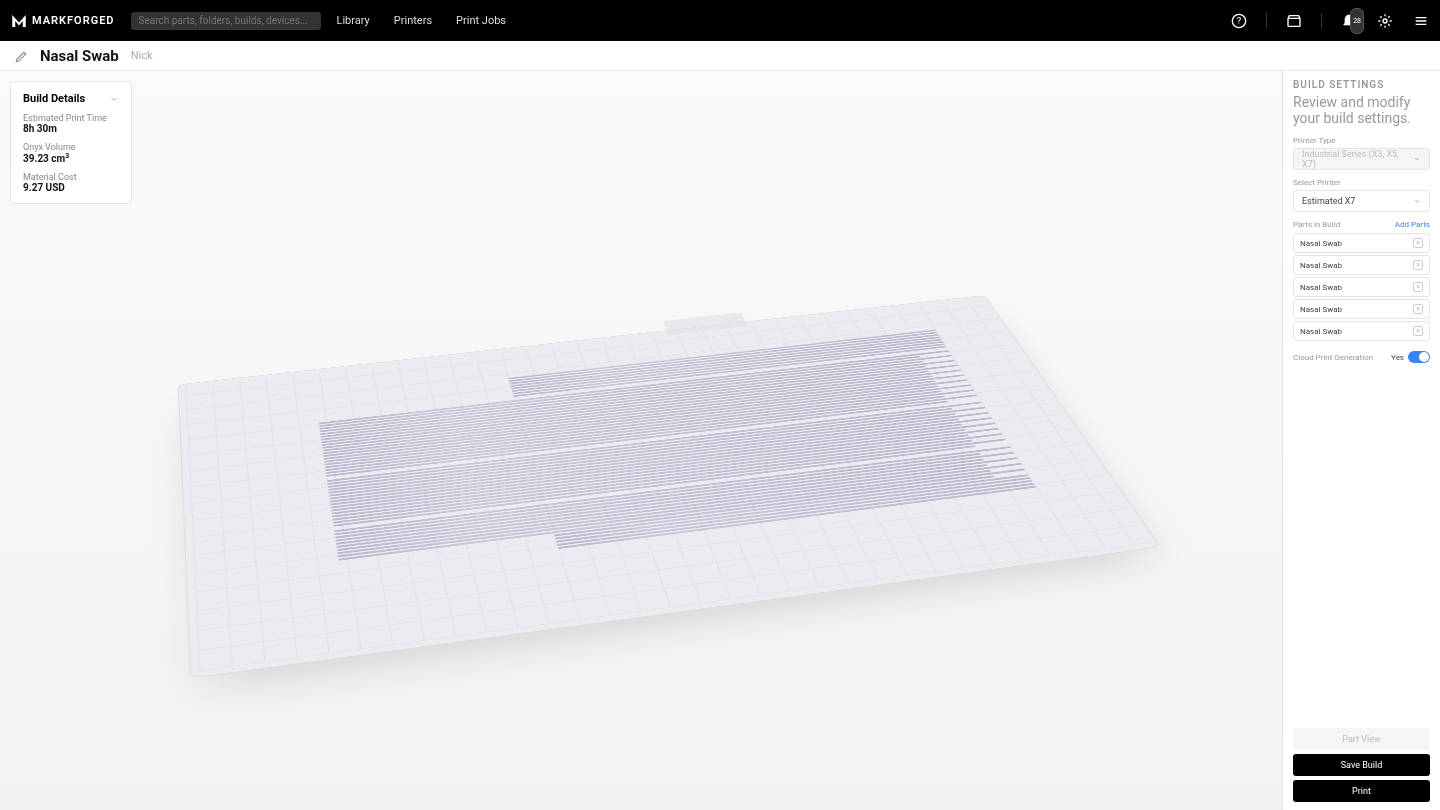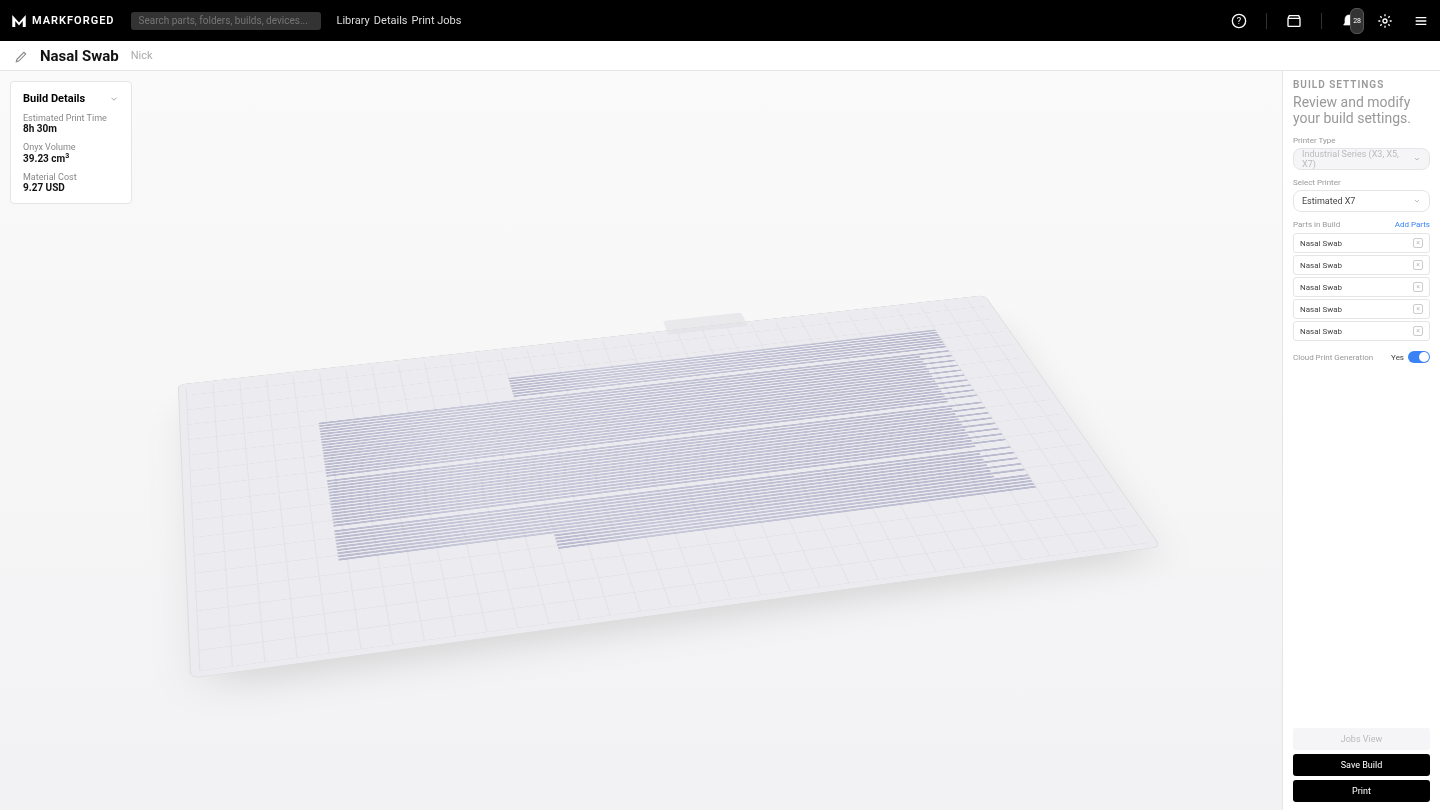--- a/index.html
+++ b/index.html
@@ -4,21 +4,21 @@
 <style>
 * { margin: 0; padding: 0; box-sizing: border-box; font-family: -apple-system, BlinkMacSystemFont, "Segoe UI", Roboto, sans-serif; }
 body { width: 1440px; height: 810px; background: #f5f5f7; overflow: hidden; display: flex; flex-direction: column; }
 
 
 .topnav { height: 41px; background: #000; display: flex; align-items: center; padding: 0 10px; gap: 16px; color: #fff; font-size: 11px; }
 .logo { display: flex; align-items: center; gap: 4px; font-weight: 600; letter-spacing: 1px; }
 .logo svg { width: 18px; height: 18px; fill: #fff; }
 .search { flex: 0 0 190px; }
 .search input { width: 100%; height: 18px; background: #333; border: none; border-radius: 3px; color: #ccc; padding: 0 8px; font-size: 10px; outline: none; }
-.navlinks { display: flex; gap: 4px; }
+.navlinks { display: flex; gap: 24px; }
 .navlinks a { color: #ddd; text-decoration: none; cursor: pointer; }
 .nav-spacer { flex: 1; }
 .nav-icons { display: flex; align-items: center; gap: 18px; }
 .nav-icon { width: 18px; height: 18px; display: flex; align-items: center; justify-content: center; cursor: pointer; position: relative; }
 .nav-icon svg { width: 16px; height: 16px; fill: #fff; stroke: #fff; }
 .badge { position: absolute; top: -4px; right: -6px; background: #333; border: 1px solid #555; color: #fff; font-size: 7px; padding: 8px 2px; border-radius: 6px; }
 .vdiv { width: 1px; height: 16px; background: #333; }
 
 
 .titlebar { height: 30px; background: #fff; border-bottom: 1px solid #e5e5e7; display: flex; align-items: center; padding: 0 14px; gap: 12px; }
@@ -50,21 +50,21 @@
 .swab-row { height: 3px; background: linear-gradient(90deg, #a4a4c0 0%, #b8b8d0 20%, #a4a4c0 100%); border-radius: 1px; opacity: 0.7; transform: skewX(-2deg); }
 .swab-row:nth-child(even) { width: 95%; }
 .swab-row.short { width: 70%; margin-left: 30%; }
 .purge-tower { position: absolute; top: -20px; right: 280px; width: 90px; height: 30px; background: #e0e0e5; border-radius: 4px 4px 0 0; opacity: 0.6; }
 
 
 .settings { width: 158px; background: #fff; border-left: 1px solid #e5e5e7; display: flex; flex-direction: column; padding: 8px 10px; font-size: 9px; color: #444; }
 .settings-title { font-size: 10px; font-weight: 600; letter-spacing: 1px; color: #999; margin-bottom: 4px; }
 .settings-sub { font-size: 14px; color: #999; margin-bottom: 10px; }
 .field-label { font-size: 8px; color: #999; margin-bottom: 3px; }
-.dropdown { width: 100%; height: 22px; border: 1px solid #e5e5e7; border-radius: 8px; display: flex; align-items: center; justify-content: space-between; padding: 0 8px; font-size: 9px; margin-bottom: 8px; cursor: pointer; }
+.dropdown { width: 100%; height: 22px; border: 1px solid #e5e5e7; border-radius: 3px; display: flex; align-items: center; justify-content: space-between; padding: 0 8px; font-size: 9px; margin-bottom: 8px; cursor: pointer; }
 .dropdown.disabled { background: #f5f5f7; color: #bbb; cursor: default; }
 .dropdown svg { width: 8px; height: 8px; stroke: #999; fill: none; stroke-width: 2; }
 .parts-header { display: flex; justify-content: space-between; align-items: center; margin-bottom: 4px; }
 .parts-header .label { font-size: 8px; color: #999; }
 .add-parts { font-size: 8px; color: #3b82f6; cursor: pointer; }
 .part-item { height: 20px; border: 1px solid #e5e5e7; border-radius: 3px; display: flex; align-items: center; justify-content: space-between; padding: 0 6px; font-size: 8px; margin-bottom: 2px; }
 .part-item .remove { width: 10px; height: 10px; border: 1px solid #ccc; border-radius: 2px; display: flex; align-items: center; justify-content: center; font-size: 7px; color: #bbb; cursor: pointer; }
 
 .toggle-row { display: flex; justify-content: space-between; align-items: center; margin-top: 8px; }
 .toggle-row .label { font-size: 8px; color: #999; }
@@ -86,21 +86,21 @@
     <svg viewBox="0 0 24 24">
         <path d="M3 20 L3 4 L12 14 L21 4 L21 20 L17 20 L17 12 L12 18 L7 12 L7 20 Z"></path>
       </svg>
     <span>MARKFORGED</span>
   </div>
   <div class="search">
     <input placeholder="Search parts, folders, builds, devices..." style="">
   </div>
   <div class="navlinks">
     <a>Library</a>
-    <a>Details</a>
+    <a>Printers</a>
     <a>Print Jobs</a>
   </div>
   <div class="nav-spacer"></div>
   <div class="nav-icons">
     <div class="nav-icon">
       <svg viewBox="0 0 24 24">
           <circle cx="12" cy="12" r="10" fill="none" stroke-width="2"></circle>
           <text x="12" y="17" text-anchor="middle" font-size="14" fill="#fff" stroke="none">?</text>
         </svg>
     </div>
@@ -290,17 +290,17 @@
     <div class="toggle-row">
       <span class="label">Cloud Print Generation</span>
       <div style="display:flex;align-items:center;">
         <span class="toggle-val">Yes</span>
         <div class="toggle"></div>
       </div>
     </div>
 
     <div class="settings-spacer"></div>
 
-    <button class="btn ghost">Jobs View</button>
+    <button class="btn ghost">Part View</button>
     <button class="btn black">Save Build</button>
     <button class="btn black">Print</button>
   </div>
 </div>
 
 </body></html>

